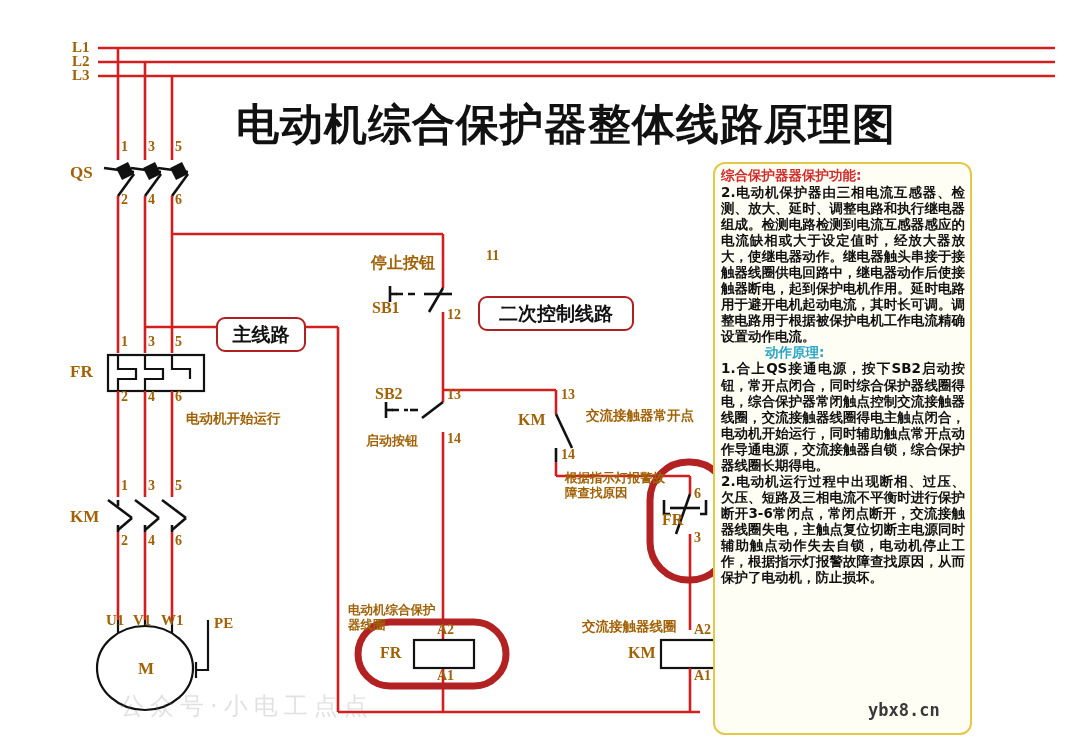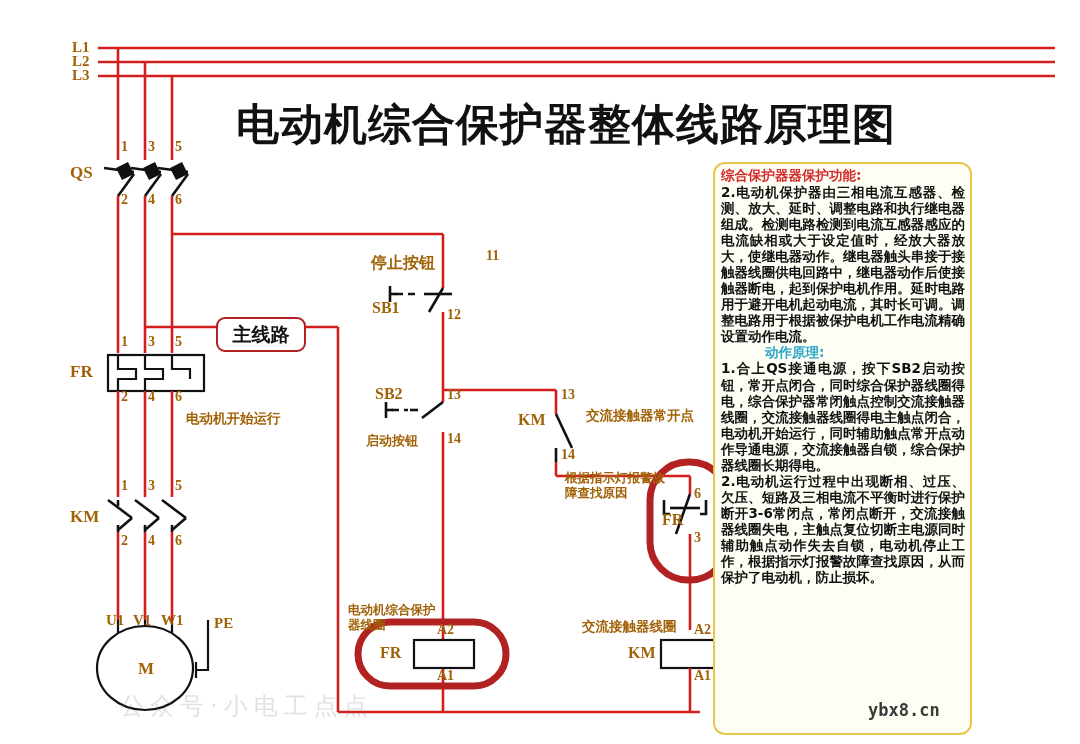--- a/index.html
+++ b/index.html
@@ -212,20 +212,21 @@
   <div class="lbl bold" style="left:148px;top:534px;font-size:14px;">4</div>
   <div class="lbl bold" style="left:175px;top:534px;font-size:14px;">6</div>
 
   <div class="lbl bold" style="left:106px;top:613px;font-size:15px;">U1</div>
   <div class="lbl bold" style="left:133px;top:613px;font-size:15px;">V1</div>
   <div class="lbl bold" style="left:161px;top:613px;font-size:15px;">W1</div>
   <div class="lbl bold" style="left:214px;top:616px;font-size:15px;">PE</div>
   <div class="lbl bold" style="left:138px;top:660px;font-size:17px;">M</div>
 
   <div class="callout" style="left:216px;top:317px;width:86px;height:31px;font-size:19px;">主线路</div>
+  <div class="callout" style="left:478px;top:296px;width:152px;height:31px;font-size:19px;">二次控制线路</div>
 
   <div class="lbl cn" style="left:371px;top:255px;font-size:16px;">停止按钮</div>
   <div class="lbl bold" style="left:447px;top:249px;font-size:14px;margin-left:39px;">11</div>
   <div class="lbl bold" style="left:447px;top:308px;font-size:14px;">12</div>
   <div class="lbl bold" style="left:372px;top:300px;font-size:16px;">SB1</div>
 
   <div class="lbl bold" style="left:375px;top:386px;font-size:16px;">SB2</div>
   <div class="lbl cn" style="left:366px;top:434px;font-size:13px;">启动按钮</div>
   <div class="lbl bold" style="left:447px;top:388px;font-size:14px;">13</div>
   <div class="lbl bold" style="left:447px;top:432px;font-size:14px;">14</div>

